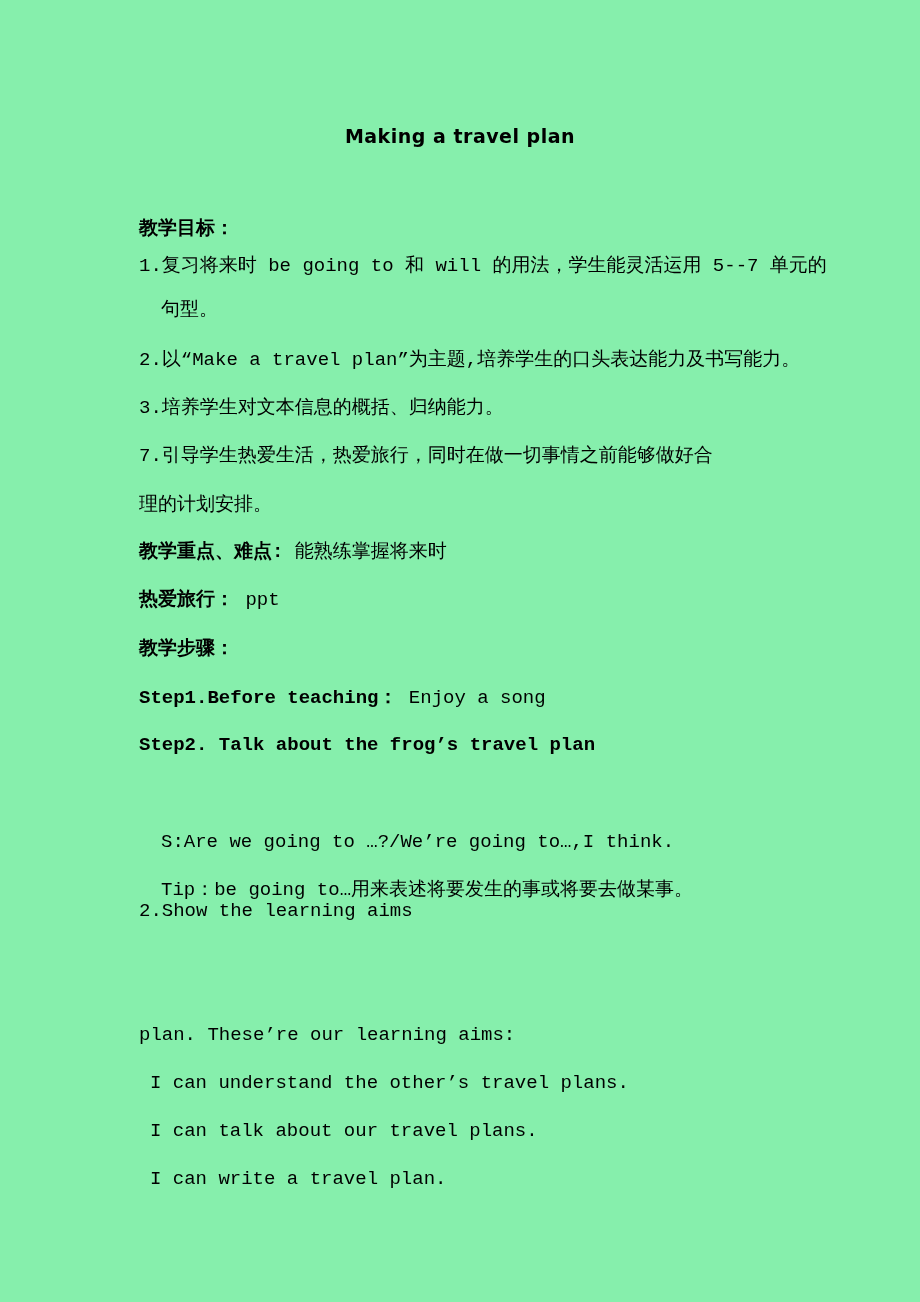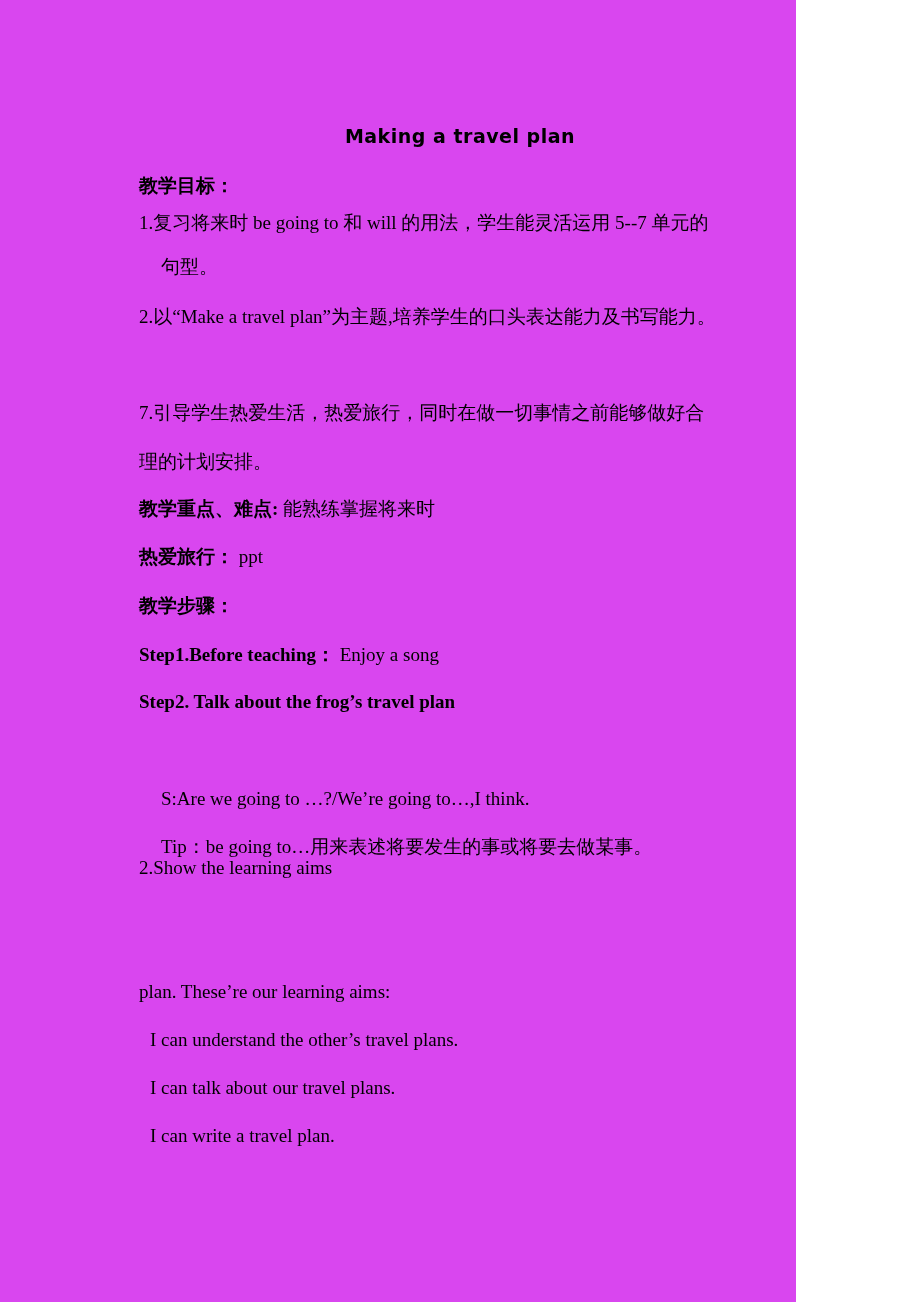--- a/index.html
+++ b/index.html
@@ -1,33 +1,34 @@
 <!DOCTYPE html>
 <html><head>
   <meta charset="utf-8">
   <style>
     html, body { margin: 0; padding: 0; background: #ffffff; }
     body { width: 920px; height: 1302px; position: relative; overflow: hidden; color: #000; }
-    .page { position: absolute; left: 0; top: 0; width: 796px; height: 1302px; background: #d946ef; }
-    .line { position: absolute; left: 139px; white-space: nowrap; font-family: Liberation Serif, serif; font-size: 19px; line-height: 24px; }
+    .page { position: absolute; left: 0; top: 0; width: 920px; height: 1302px; background: #86efac; }
+    .line { position: absolute; left: 139px; white-space: nowrap; font-family: Liberation Mono, monospace; font-size: 19px; line-height: 24px; margin-top: 43px; }
     .title { position: absolute; top: 125px; left: 0; width: 920px; text-align: center; font-family: "DejaVu Sans", sans-serif; font-size: 19px; font-weight: bold; letter-spacing: 0.5px; }
     .b { font-weight: bold; }
     .indent1 { left: 161px; }
     .indent2 { left: 150px; }
   </style>
 </head>
 <body>
 
 <div class="page">
   <div class="title">Making a travel plan</div>
 
   <div class="line b" style="top:174px">教学目标：</div>
   <div class="line" style="top:211px">1.复习将来时 be going to 和 will 的用法，学生能灵活运用 5--7 单元的</div>
   <div class="line indent1" style="top:255px">句型。</div>
   <div class="line" style="top:305px">2.以“Make a travel plan”为主题,培养学生的口头表达能力及书写能力。</div>
+  <div class="line" style="top:353px">3.培养学生对文本信息的概括、归纳能力。</div>
   <div class="line" style="top:401px">7.引导学生热爱生活，热爱旅行，同时在做一切事情之前能够做好合</div>
   <div class="line" style="top:450px">理的计划安排。</div>
 
   <div class="line" style="top:497px">
     <span class="b">教学重点、难点:</span><span> 能熟练掌握将来时</span>
   </div>
   <div class="line" style="top:545px">
     <span class="b">热爱旅行：</span><span>  ppt</span>
   </div>
   <div class="line b" style="top:594px">教学步骤：</div>

